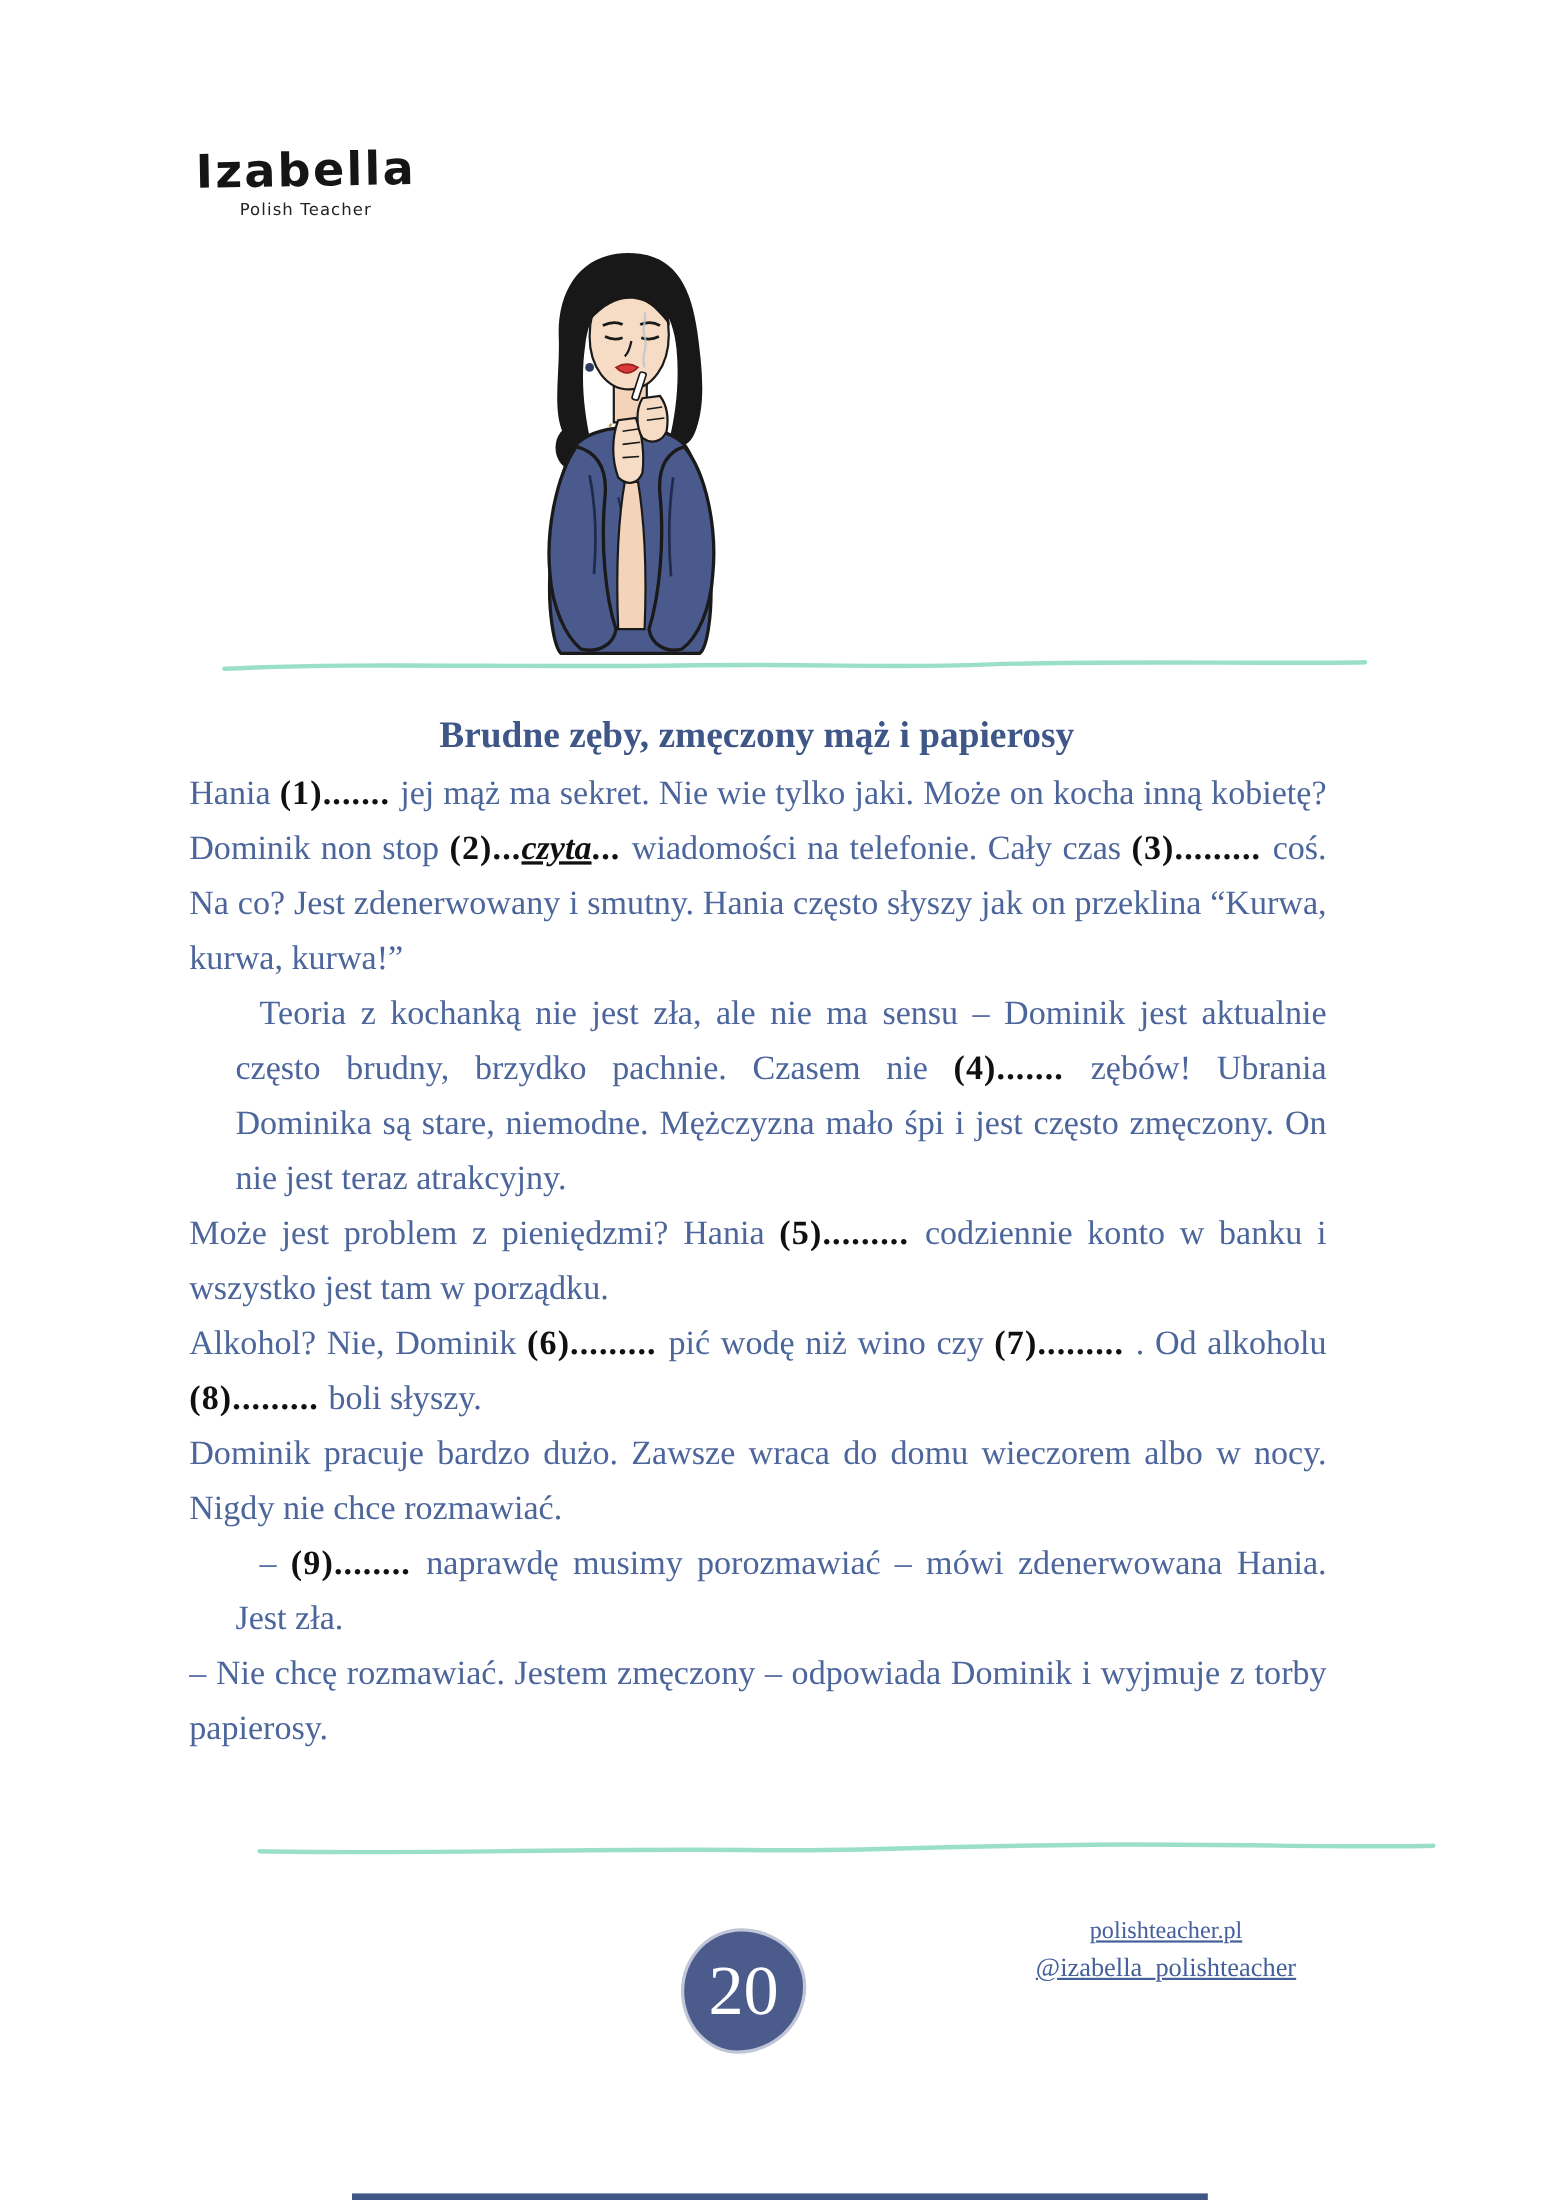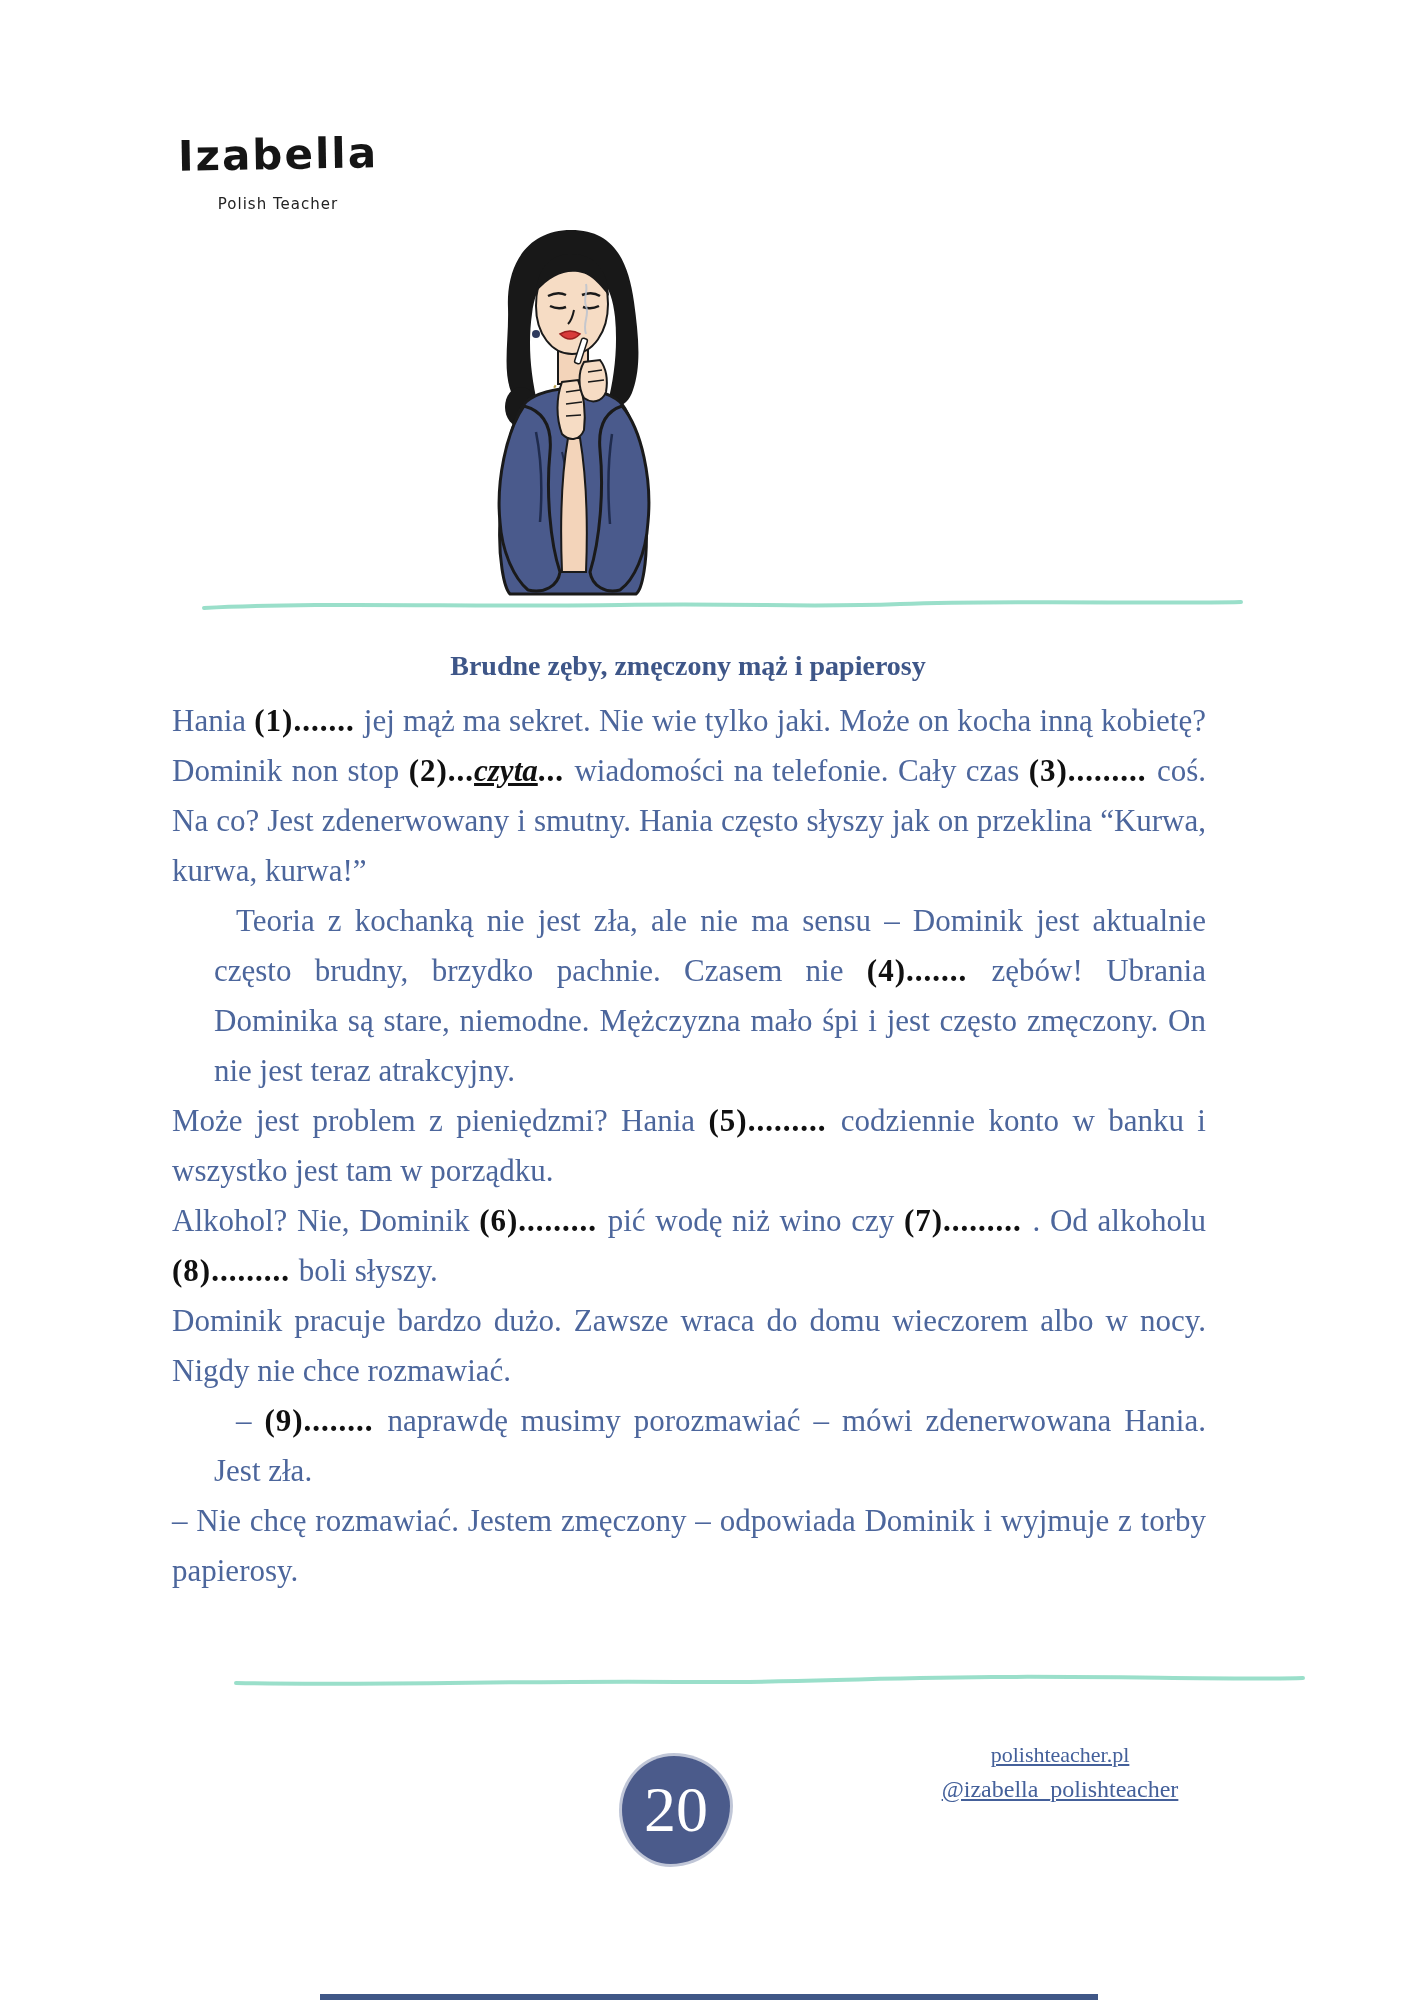--- a/index.html
+++ b/index.html
@@ -11,35 +11,35 @@
   }
 
   
   .logo { position:absolute; left:158px; top:130px; width:240px; text-align:center; }
   .logo-name {
     font-family:"DejaVu Sans", sans-serif; font-weight:700; font-size:42px;
     color:#151515; letter-spacing:2px; transform:rotate(-1deg); display:block;
   }
   .logo-sub {
     font-family:"DejaVu Sans", sans-serif; font-size:15px; color:#222;
-    letter-spacing:1px; display:block; margin-top:16px;
+    letter-spacing:1px; display:block; margin-top:2px;
   }
 
   
   .illustration { position:absolute; left:466px; top:222px; width:215px; height:385px; }
 
   
   .divider { position:absolute; height:14px; }
   .divider-top { left:200px; top:598px; width:1045px; }
   .divider-bottom { left:232px; top:1674px; width:1075px; }
 
   
   .article-title {
     position:absolute; left:172px; top:650px; width:1032px;
-    text-align:center; font-size:28px; font-weight:700; color:#3e5688;
+    text-align:center; font-size:34px; font-weight:700; color:#3e5688;
   }
   .article-body {
     position:absolute; left:172px; top:696px; width:1034px;
     font-size:31px; line-height:50px; color:#4c669c; text-align:justify;
   }
   .para { text-align:justify; }
   .para.indent { text-indent:22px;margin-left:42px; }
   .seg-n { color:#4c669c; }
   .seg-blank { color:#101010; font-weight:700; letter-spacing:1px; font-family:"Liberation Serif", serif; }
   .seg-answer { color:#101010; font-weight:700; font-style:italic; text-decoration:underline; }

